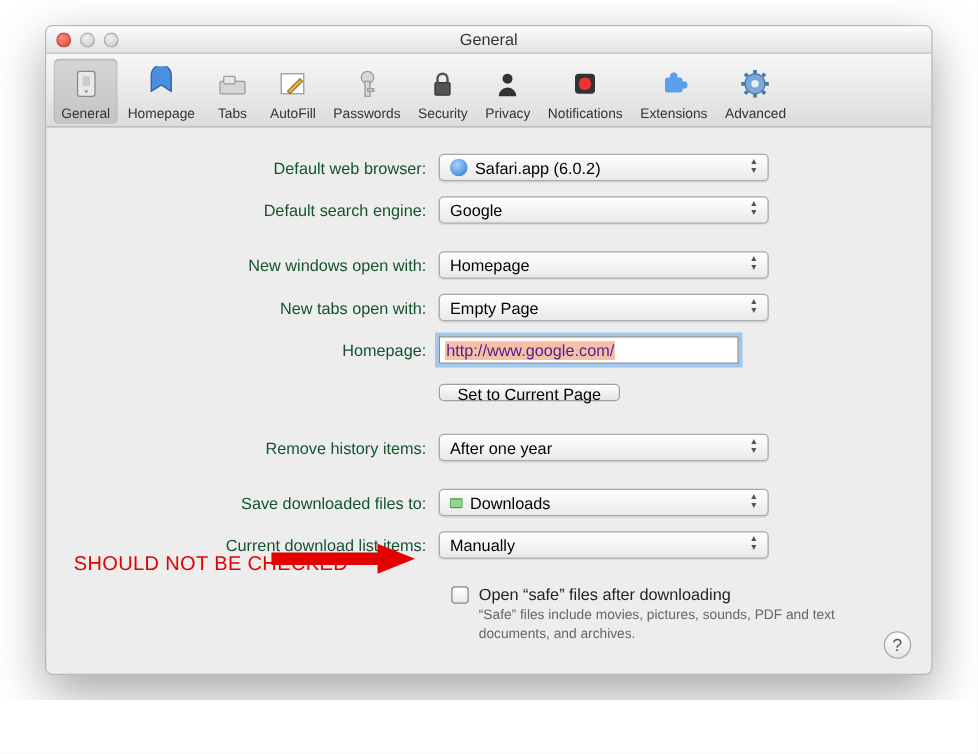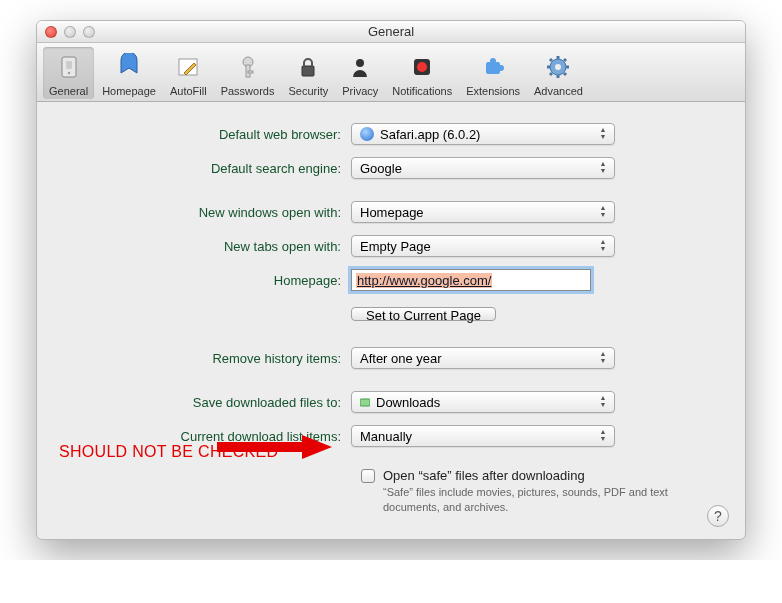--- a/index.html
+++ b/index.html
@@ -134,23 +134,22 @@
   align-items: center;
   width: 240px;
   height: 22px;
   border: 1px solid #8a8a8a;
   background: #fff;
   box-shadow: 0 0 0 3px #a2c8ee;
   padding: 0 4px;
 }
 .hltext {
   background: #f7bfa6;
-  color: #0f172a;
+  color: #4c1d95;
   padding: 0 1px;
-  text-decoration: underline;
 }
 .btn {
   height: 14px;
   padding: 0 14px;
   background: linear-gradient(#ffffff, #e5e5e5);
   border: 1px solid #a0a0a0;
   border-radius: 4px;
   font-size: 13px;
   box-shadow: 0 1px 0 rgba(255,255,255,0.6) inset;
 }
@@ -229,20 +228,29 @@
       </div>
       <div class="tblabel">General</div>
     </div>
     <div class="tbitem">
       <div class="tbicon">
         <svg width="28" height="28" viewBox="0 0 28 28">
             <path d="M6 7 a8 8 0 0 1 16 0 v13 l-8-5 -8 5 z" fill="#4a8fe0" stroke="#2b5fa0"></path>
           </svg>
       </div>
       <div class="tblabel">Homepage</div>
+    </div>
+    <div class="tbitem">
+      <div class="tbicon">
+        <svg width="28" height="28" viewBox="0 0 28 28">
+            <rect x="4" y="12" width="20" height="10" rx="1" fill="#d6d6d6" stroke="#999"></rect>
+            <rect x="7" y="8" width="9" height="6" rx="1" fill="#e8e8e8" stroke="#999"></rect>
+          </svg>
+      </div>
+      <div class="tblabel">Tabs</div>
     </div>
     <div class="tbitem">
       <div class="tbicon">
         <svg width="28" height="28" viewBox="0 0 28 28">
             <rect x="5" y="6" width="18" height="16" fill="#fff" stroke="#999"></rect>
             <path d="M10 20 L20 10 L22 12 L12 22 z" fill="#e6b84a" stroke="#a87820"></path>
           </svg>
       </div>
       <div class="tblabel">AutoFill</div>
     </div>

